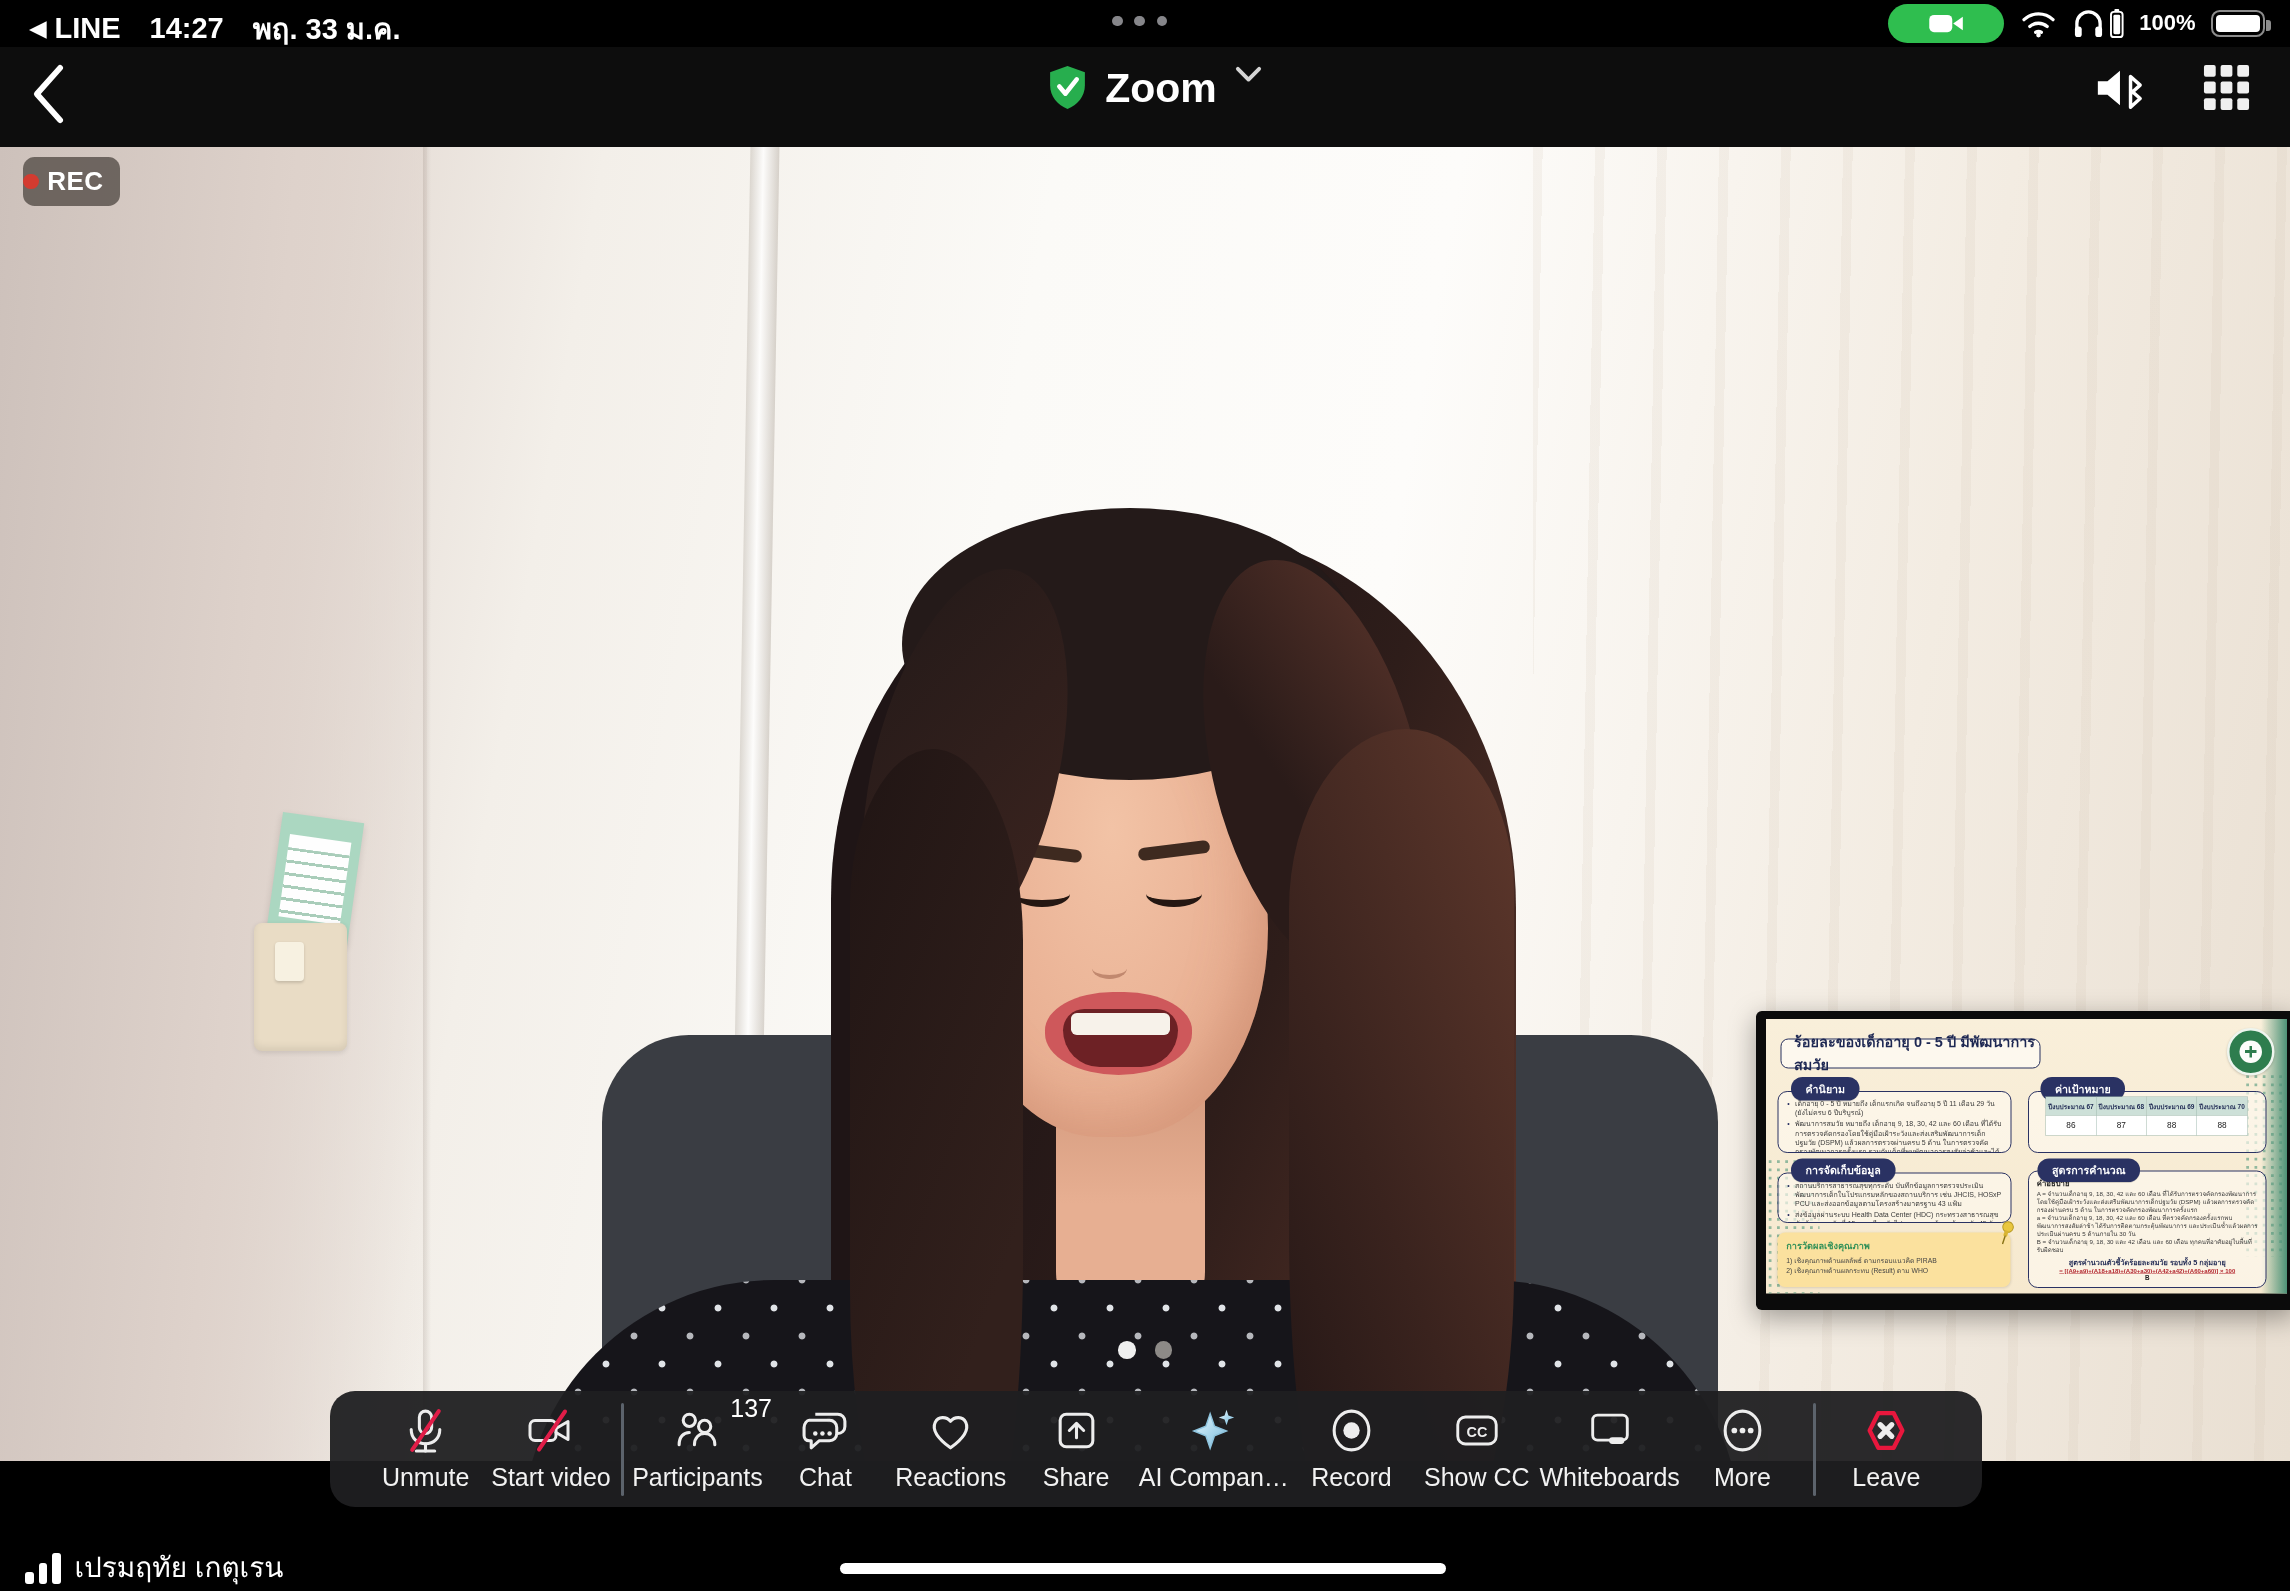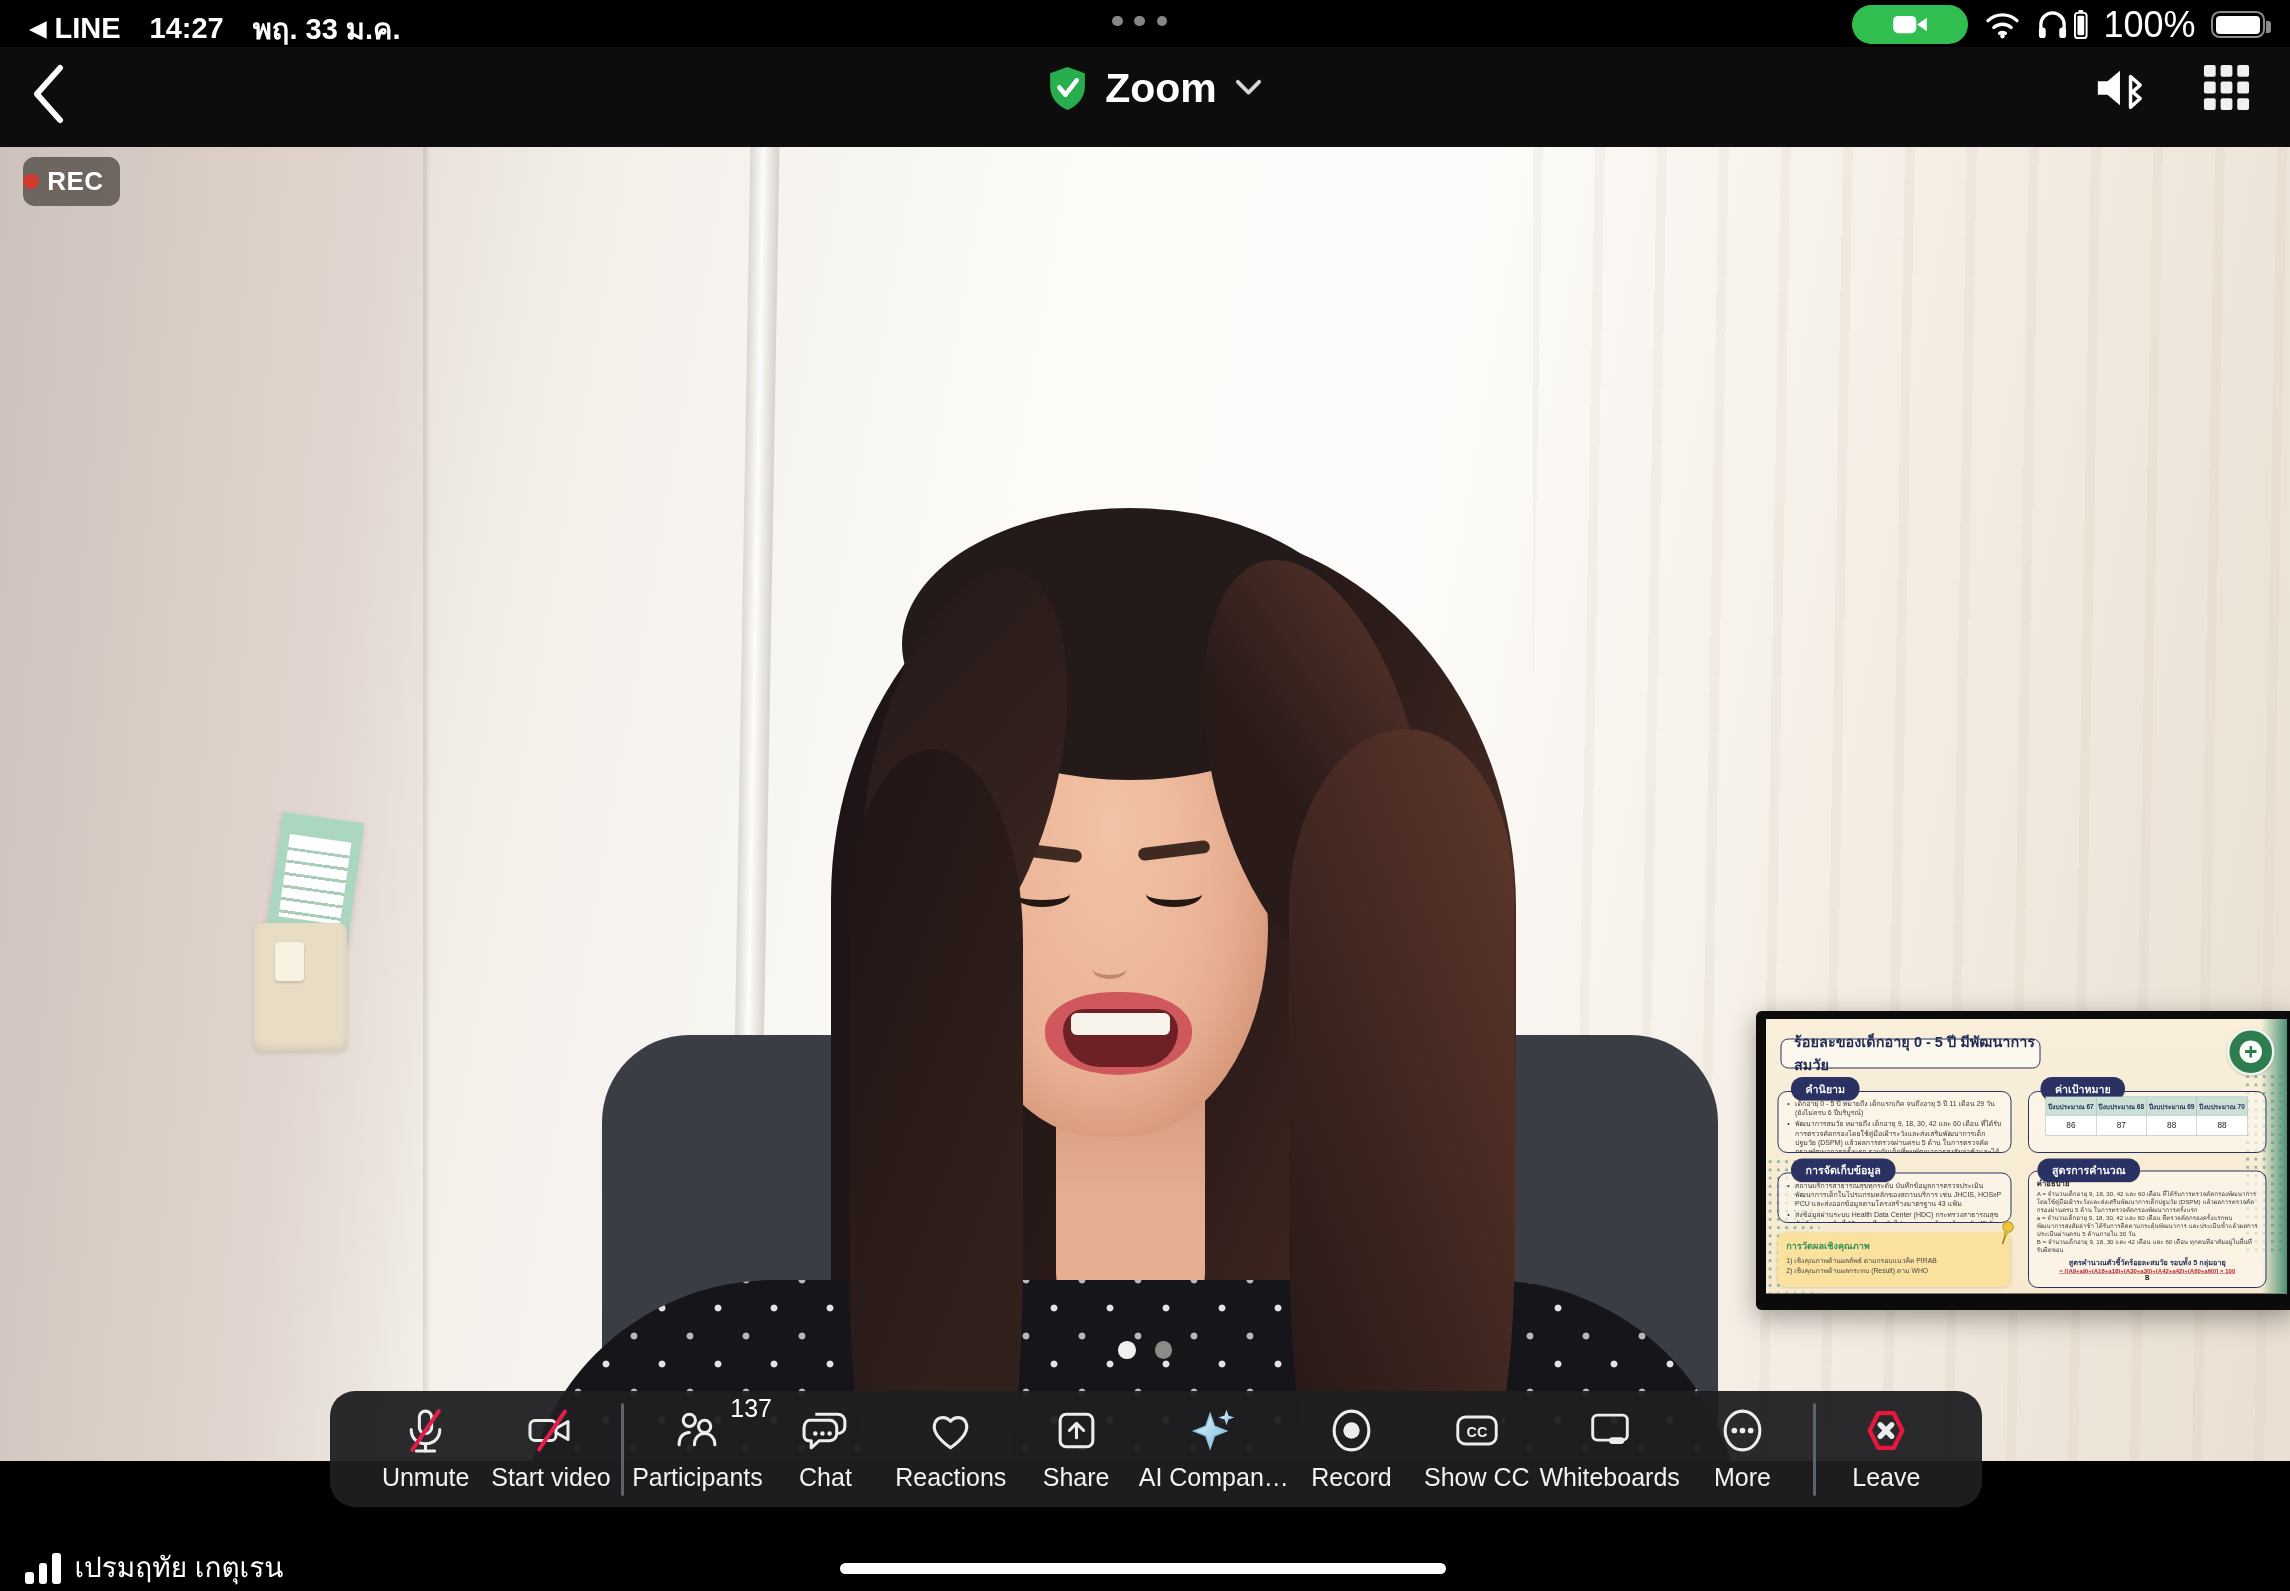--- a/index.html
+++ b/index.html
@@ -8,28 +8,28 @@
 
   
   .status-bar{position:absolute;top:0;left:0;width:100%;height:47px;z-index:20;}
   .sb-left{position:absolute;left:29px;top:5.8px;display:flex;align-items:center;gap:29px;
            font-size:29px;font-weight:600;color:#fff;}
   .sb-line{display:flex;align-items:center;gap:7.8px;}
   .sb-center-dots{position:absolute;left:1112px;top:15.5px;display:flex;gap:11.6px;}
   .sb-center-dots i{width:10.7px;height:10.7px;border-radius:50%;background:#86868a;display:block;}
   .sb-right{position:absolute;right:25px;top:3.9px;display:flex;align-items:center;gap:15.5px;}
   .cam-pill{width:116px;height:39px;border-radius:20.4px;background:#2fbe4f;display:flex;align-items:center;justify-content:center;}
-  .pct{font-size:36px;font-weight:400;}
+  .pct{font-size:22px;font-weight:700;}
   .battery{width:54px;height:27px;border:2.9px solid rgba(255,255,255,.55);border-radius:8.7px;position:relative;display:flex;padding:2.9px;box-sizing:border-box;}
   .battery .fill{background:#fff;border-radius:3.9px;flex:1;}
   .battery .nub{position:absolute;right:-7.8px;top:7.8px;width:4.9px;height:11.6px;background:rgba(255,255,255,.55);border-radius:0 2.9px 2.9px 0;}
 
   
   .app-header{position:absolute;top:47px;left:0;width:100%;height:100px;background:#0d0d0d;z-index:15;}
-  .hdr-center{position:absolute;left:0;right:0;top:17.5px;display:flex;align-items:center;justify-content:center;gap:17.5px;padding-left:20px;}
+  .hdr-center{position:absolute;left:0;right:0;top:17.5px;display:flex;align-items:flex-start;justify-content:center;gap:17.5px;padding-left:20px;}
   .hdr-title{font-size:41px;font-weight:600;color:#fff;}
   .hdr-right{position:absolute;right:39px;top:15.5px;display:flex;align-items:center;gap:56px;}
   .back-btn{position:absolute;left:27px;top:7.8px;width:68px;height:78px;display:flex;align-items:center;}
 
   
   .video{position:absolute;top:147px;left:0;width:2290px;height:1314px;overflow:hidden;
          background:linear-gradient(100deg,#cfc3bd 0%,#e2d8d1 12%,#f3efe9 24%,#fbfaf7 42%,#fdfcfa 58%,#f3ece2 80%,#e9dfd2 100%);}
   .wall-left{position:absolute;left:0;top:0;width:427px;height:100%;
              background:linear-gradient(95deg,#cdc1bb,#ded2cb 55%,rgba(238,230,222,0));}
   .wall-edge{position:absolute;left:423px;top:0;width:7.8px;height:100%;background:linear-gradient(90deg,rgba(120,105,95,.18),rgba(120,105,95,0));}

